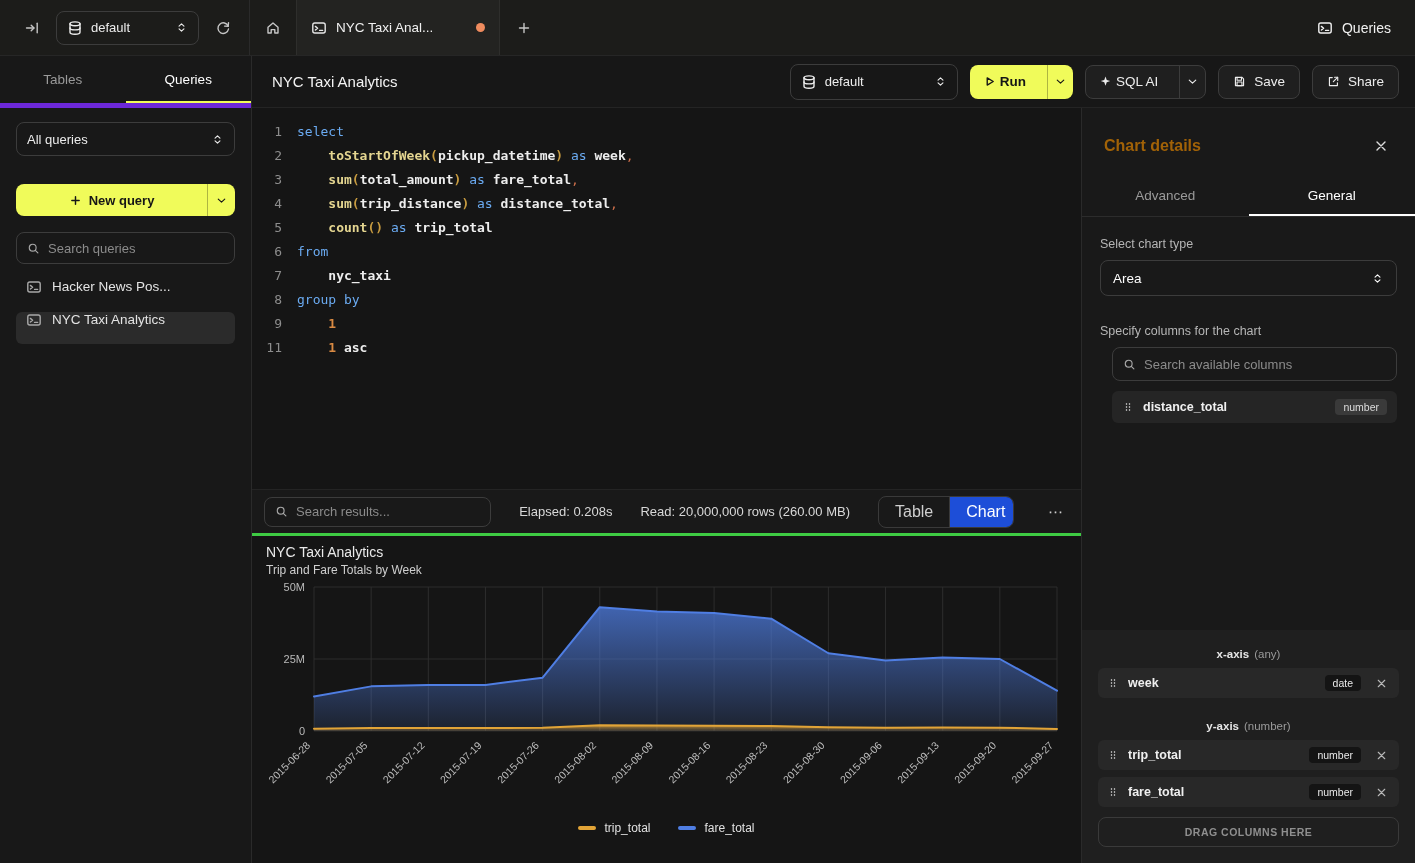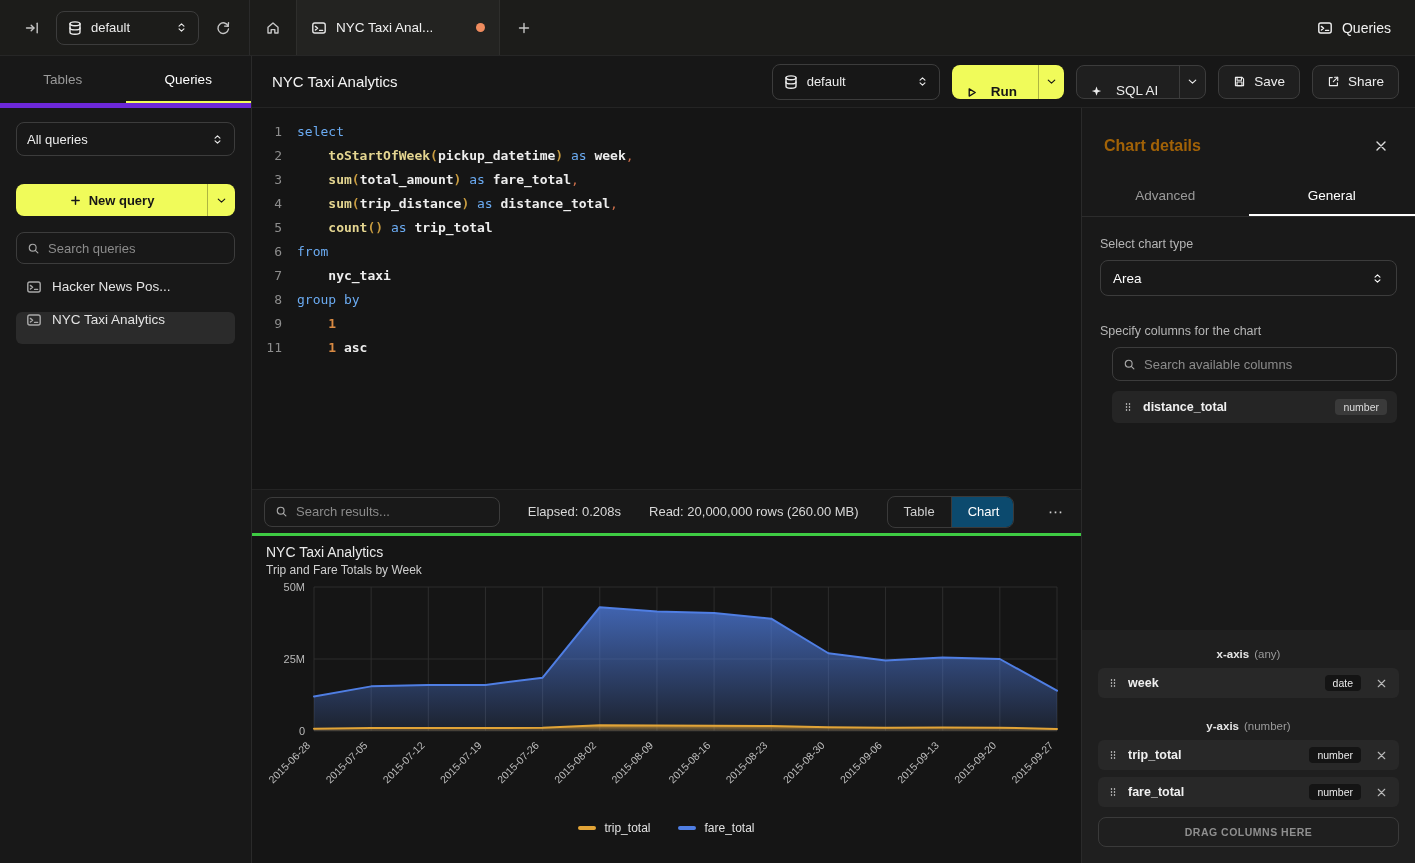--- a/index.html
+++ b/index.html
@@ -50,21 +50,21 @@
   .q-item .t{white-space:nowrap;overflow:hidden;text-overflow:ellipsis}
   .muted-ic{color:#a8a8a8}
 
   
   .mh-title{font-size:15px;color:#f3f3f3}
   .mh-actions{margin-left:auto;display:flex;align-items:center;gap:12px}
   .mh-db{width:168px;height:36px;justify-content:flex-start;cursor:pointer}
   .mh-db .grow{flex:1}
   .btn{height:34px;border-radius:8px;border:1px solid #3c3c3c;background:#1f1f1f;color:#ececec;display:flex;align-items:center;gap:8px;padding:0 14px;font-size:13.5px;cursor:pointer}
   .split{padding:0}
-  .split .seg-main{display:flex;align-items:flex-end;gap:13px;padding:0 13px;height:100%}
+  .split .seg-main{display:flex;align-items:center;gap:4px;padding:0 13px;height:100%}
   .split .seg-chev{display:flex;align-items:center;justify-content:center;width:26px;height:100%;border-left:1px solid #3c3c3c}
   .run-btn{background:var(--accent,#f0fb5a);border:none;color:#161616;font-weight:700}
   .run-btn .seg-chev{border-left:1px solid rgba(0,0,0,.28)}
 
   
   .editor{flex:0 0 381px;padding:12px 0 0;font-family:"DejaVu Sans Mono","Liberation Mono",monospace;font-size:13px;line-height:24px;overflow:hidden}
   .ed-row{display:flex}
   .ln{flex:0 0 30px;width:30px;text-align:right;color:#8d8d8d}
   .code{white-space:pre;padding-left:15px;color:#ededed;font-weight:600}
   .c-kw{color:#6babf2;font-weight:400}
@@ -72,23 +72,23 @@
   .c-pa{color:#c79b40;font-weight:700}
   .c-pu{color:#cd6f4b;font-weight:400}
   .c-num{color:#d98a43;font-weight:700}
 
   
   .results-bar{flex:0 0 44px;display:flex;align-items:center;gap:28px;padding:0 12px;background:#191919;border-top:1px solid #242424}
   .rb-search{width:240px;height:30px;gap:8px}
   .rb-search input{flex:1;min-width:0}
   .rb-meta{color:#d8d8d8;font-size:13px;white-space:nowrap}
   .segmented{margin-left:auto;display:flex;height:32px;border:1px solid #3a3a3a;border-radius:8px;overflow:hidden}
-  .seg{padding:0 16px;display:flex;align-items:center;color:#cfcfcf;background:transparent;border:none;font-size:13px;cursor:pointer}
+  .seg{padding:0 16px;display:flex;align-items:center;color:#cfcfcf;background:transparent;border:none;font-size:16px;cursor:pointer}
   .seg + .seg{border-left:1px solid #3a3a3a}
-  .seg.active{background:#0c4a6e;color:#fff}
+  .seg.active{background:#1d4ed8;color:#fff}
   .more-btn{background:none;border:none;color:#cfcfcf;font-size:15px;padding:0 6px;cursor:pointer}
   .green-divider{flex:0 0 3px;background:var(--green,#3ecb43)}
 
   
   .chart-section{flex:1;padding:8px 14px 4px;display:flex;flex-direction:column;min-height:0}
   .cs-title{font-size:14px;color:#eaeaea}
   .cs-subtitle{font-size:12px;color:#cfcfcf;margin-top:3px}
   .chart-svg{width:100%;height:240px;margin-top:4px;display:block}
   .legend{display:flex;gap:28px;justify-content:center;margin-top:0}
   .legend-item{display:flex;align-items:center;gap:8px;font-size:12px;color:#e0e0e0;cursor:pointer}

